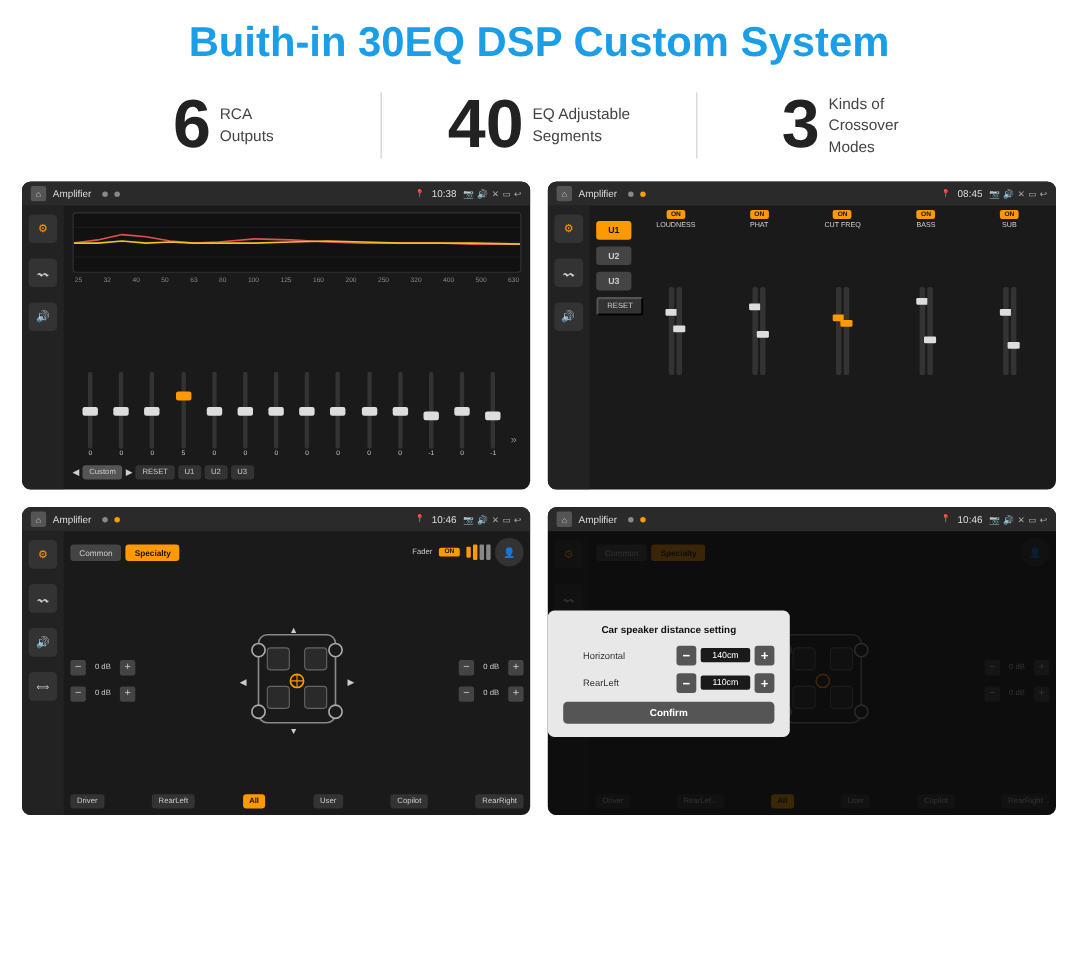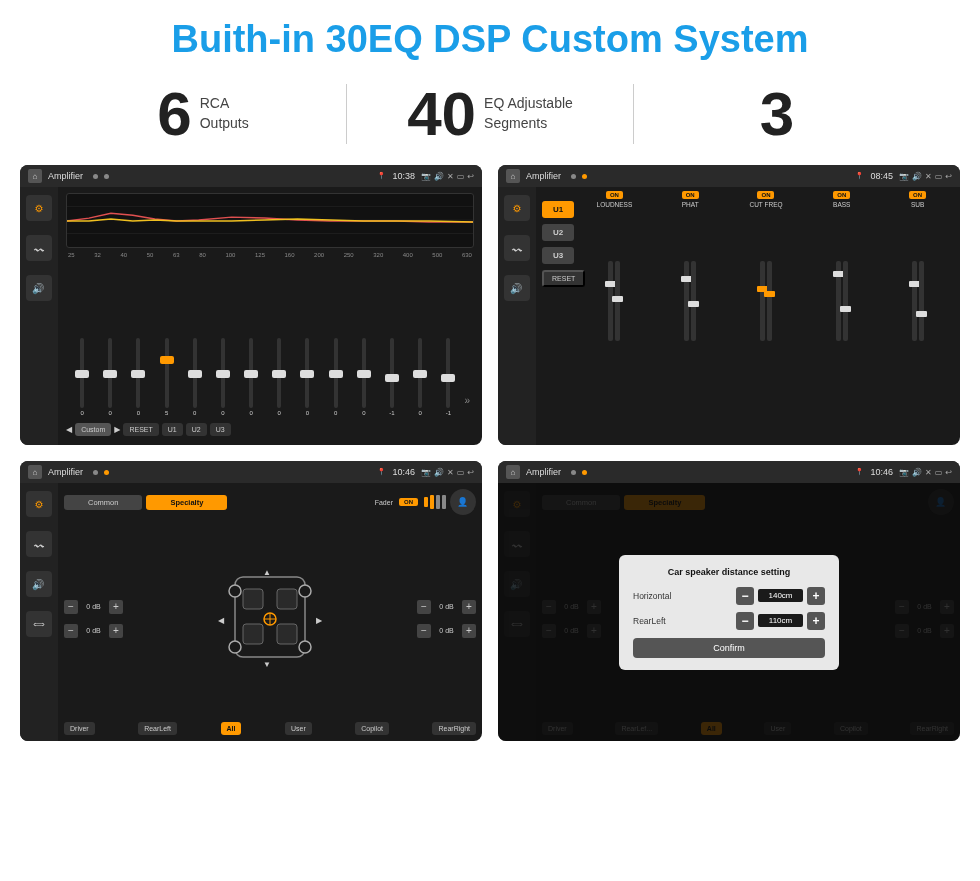--- a/index.html
+++ b/index.html
@@ -305,21 +305,21 @@
     .fader-tabs {
       display: flex;
       gap: 4px;
       align-items: center;
     }
 
     .fader-tab {
       background: #444;
       color: #ccc;
       font-size: 7.5px;
-      padding: 3px 24px;
+      padding: 3px 8px;
       border-radius: 3px;
       cursor: pointer;
     }
 
     .fader-tab.active {
       background: #f90;
       color: #111;
       font-weight: bold;
     }
 
@@ -395,21 +395,21 @@
 
     .pos-btn.active { background: #f90; color: #111; font-weight: bold; }
 
     
     .dialog-overlay {
       position: absolute;
       top: 22px; left: 0; right: 0; bottom: 0;
       background: rgba(0,0,0,0.5);
       display: flex;
       align-items: center;
-      justify-content: center;
+      justify-content: flex-start;
       z-index: 10;
     }
 
     .dialog-box {
       background: #e8e8e8;
       border-radius: 6px;
       padding: 12px 14px;
       width: 220px;
       font-size: 8px;
     }
@@ -422,20 +422,21 @@
       margin-bottom: 10px;
     }
 
     .dialog-row {
       display: flex;
       align-items: center;
       justify-content: space-between;
       margin-bottom: 7px;
       font-size: 8px;
       color: #222;
+      margin-left: 18px;
     }
 
     .dialog-row-label { font-size: 8.5px; color: #333; }
 
     .dialog-control {
       display: flex;
       align-items: center;
       gap: 4px;
     }
 
@@ -455,21 +456,21 @@
       padding: 2px 6px;
       border-radius: 2px;
       min-width: 45px;
       text-align: center;
     }
 
     .dialog-confirm {
       background: #555;
       color: #fff;
       font-size: 9px;
-      font-weight: normal;
+      font-weight: bold;
       text-align: center;
       padding: 5px;
       border-radius: 4px;
       margin-top: 8px;
       cursor: pointer;
     }
 
     .reset-btn {
       background: #333;
       color: #ccc;
@@ -498,20 +499,21 @@
     <div class="stat-text">RCA<br>Outputs</div>
   </div>
   <div class="stat-divider"></div>
   <div class="stat-item">
     <span class="stat-number">40</span>
     <div class="stat-text">EQ Adjustable<br>Segments</div>
   </div>
   <div class="stat-divider"></div>
   <div class="stat-item">
     <span class="stat-number">3</span>
+    <div class="stat-text">Kinds of<br>Crossover Modes</div>
   </div>
 </div>
 
 <div class="screens-grid">
 
   <div class="screen-card">
     <div class="screen-topbar">
       <div class="topbar-home">⌂</div>
       <span class="topbar-title">Amplifier</span>
       <div class="topbar-dot"></div>

